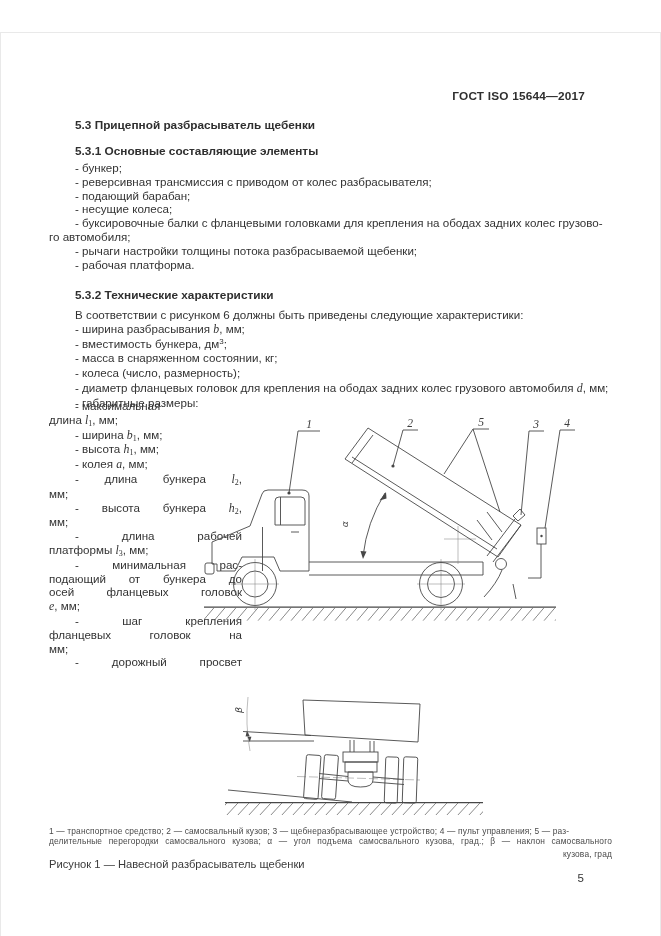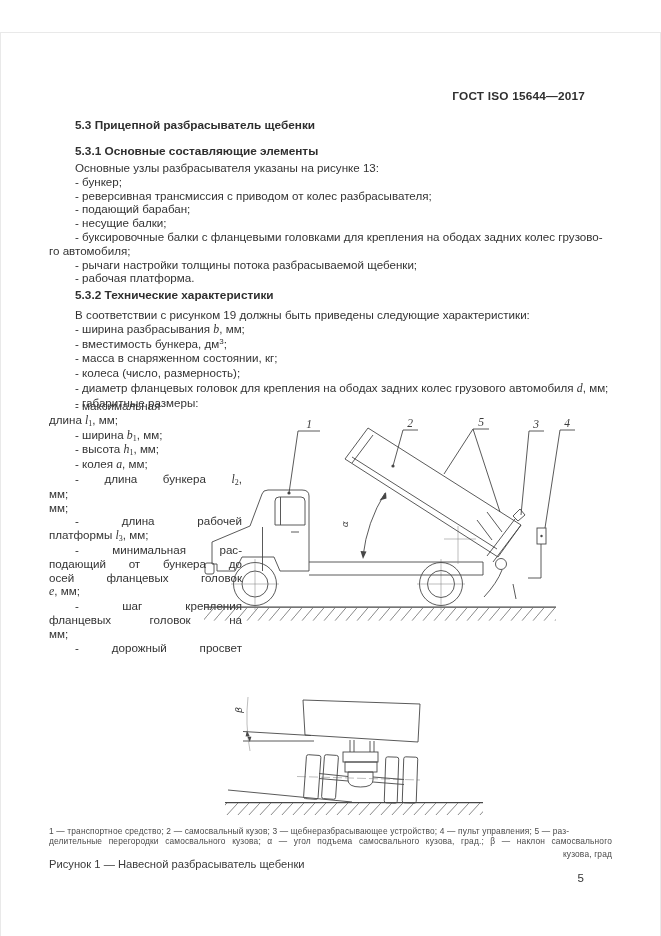--- a/index.html
+++ b/index.html
@@ -40,51 +40,51 @@
 <body>
 
 <div class="page">
 
   <div class="doc-code">ГОСТ ISO 15644—2017</div>
 
   <div class="h53">5.3  Прицепной разбрасыватель щебенки</div>
   <div class="h531">5.3.1  Основные составляющие элементы</div>
 
   <div class="block1">
-    <div class="ln ind">Основные узлы разбрасывателя указаны на рисунке 13:</div>
     <div class="ln ind">- бункер;</div>
     <div class="ln ind">- реверсивная трансмиссия с приводом от колес разбрасывателя;</div>
     <div class="ln ind">- подающий барабан;</div>
-    <div class="ln ind">- несущие балки;</div>
+    <div class="ln ind">- несущие колеса;</div>
     <div class="ln ind">- буксировочные балки с фланцевыми головками для крепления на ободах задних колес грузово-</div>
     <div class="ln">го автомобиля;</div>
     <div class="ln ind">- рычаги настройки толщины потока разбрасываемой щебенки;</div>
     <div class="ln ind">- рабочая платформа.</div>
   </div>
 
   <div class="h532">5.3.2  Технические характеристики</div>
 
   <div class="block2">
-    <div class="ln ind">В соответствии с рисунком 19 должны быть приведены следующие характеристики:</div>
+    <div class="ln ind">В соответствии с рисунком 6 должны быть приведены следующие характеристики:</div>
     <div class="ln ind"><span>- ширина разбрасывания </span><i class="v">b</i><sub></sub><sup></sup><span>, мм;</span></div>
     <div class="ln ind"><span>- вместимость бункера, дм</span><i class="v"></i><sub></sub><sup>3</sup><span>;</span></div>
     <div class="ln ind"><span>- масса в снаряженном состоянии, кг;</span><i class="v"></i><sub></sub><sup></sup><span></span></div>
     <div class="ln ind"><span>- колеса (число, размерность);</span><i class="v"></i><sub></sub><sup></sup><span></span></div>
     <div class="ln ind"><span>- диаметр фланцевых головок для крепления на ободах задних колес грузового автомобиля </span><i class="v">d</i><sub></sub><sup></sup><span>, мм;</span></div>
     <div class="ln ind"><span>- габаритные размеры:</span><i class="v"></i><sub></sub><sup></sup><span></span></div>
   </div>
 
   <div class="col">
     <div class="ln ind"><span>- максимальная</span></div>
     <div class="ln"><span>длина </span><i class="v">l</i><sub>1</sub><span>, мм;</span></div>
     <div class="ln ind"><span>- ширина </span><i class="v">b</i><sub>1</sub><span>, мм;</span></div>
     <div class="ln ind"><span>- высота </span><i class="v">h</i><sub>1</sub><span>, мм;</span></div>
     <div class="ln ind"><span>- колея </span><i class="v">a</i><span>, мм;</span></div>
     <div class="ln just"><span>- длина бункера </span><i class="v">l</i><sub>2</sub><span>,</span></div>
     <div class="ln"><span>мм;</span></div>
+    <div class="ln just"><span>- высота бункера </span><i class="v">h</i><sub>2</sub><span>,</span></div>
     <div class="ln"><span>мм;</span></div>
     <div class="ln just"><span>- длина рабочей</span></div>
     <div class="ln"><span>платформы </span><i class="v">l</i><sub>3</sub><span>, мм;</span></div>
     <div class="ln just"><span>- минимальная рас-</span></div>
     <div class="ln just ni"><span>подающий от бункера до</span></div>
     <div class="ln just ni"><span>осей фланцевых головок</span></div>
     <div class="ln"><i class="v">e</i><span>, мм;</span></div>
     <div class="ln just"><span>- шаг крепления</span></div>
     <div class="ln just ni"><span>фланцевых головок на</span></div>
     <div class="ln"><span>мм;</span></div>

